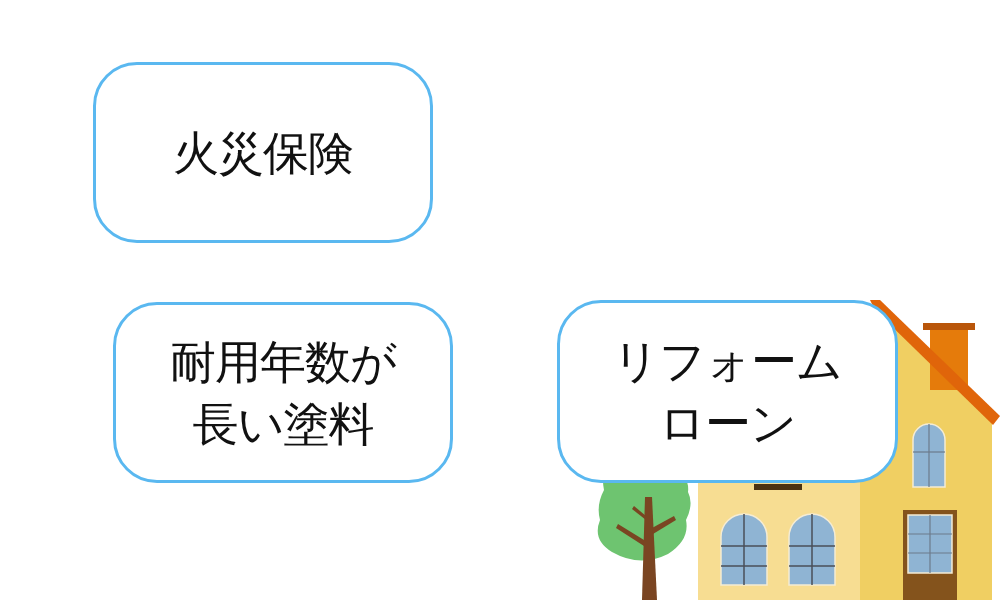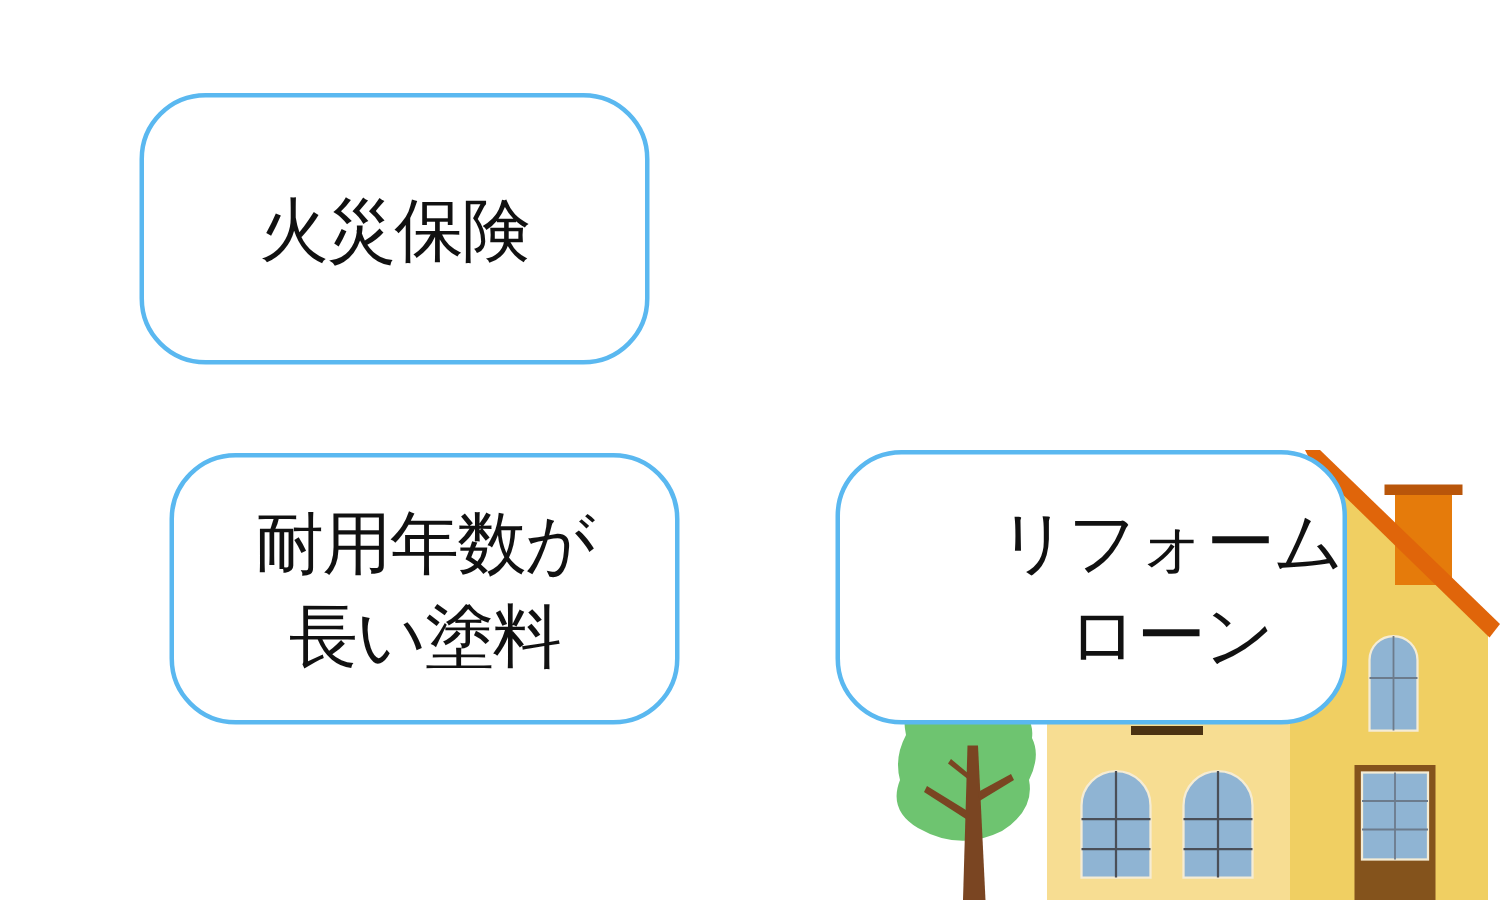--- a/index.html
+++ b/index.html
@@ -6,21 +6,21 @@
   body { width:1000px; height:600px; background:#ffffff; position:relative; overflow:hidden;
          font-family:"DejaVu Sans", "Liberation Sans", sans-serif; }
   .scene { position:absolute; left:0; top:0; width:1000px; height:600px; }
   .card { position:absolute; box-sizing:border-box; background:#ffffff;
           border:3px solid #5ab8f0; border-radius:44px;
           display:flex; align-items:center; justify-content:center; text-align:center; }
   .card-text { color:#111111; font-size:46px; line-height:62px; white-space:pre-line; letter-spacing:-1px; }
   #card-1 { left:93px; top:62px; width:340px; height:181px; }
   #card-2 { left:535px; top:65px; width:340px; height:181px; }
   #card-3 { left:93px; top:302px; width:340px; height:181px;margin-left:20px; }
-  #card-4 { left:557px; top:300px; width:341px; height:183px;justify-content:flex-end; }
+  #card-4 { left:557px; top:300px; width:341px; height:183px; }
   .illustration { position:absolute; left:580px; top:290px; width:420px; height:310px; }
 </style>
 </head>
 <body>
 
 <div class="scene">
 
   <svg class="illustration" viewBox="580 290 420 310" width="420" height="310">
 
     <g>

